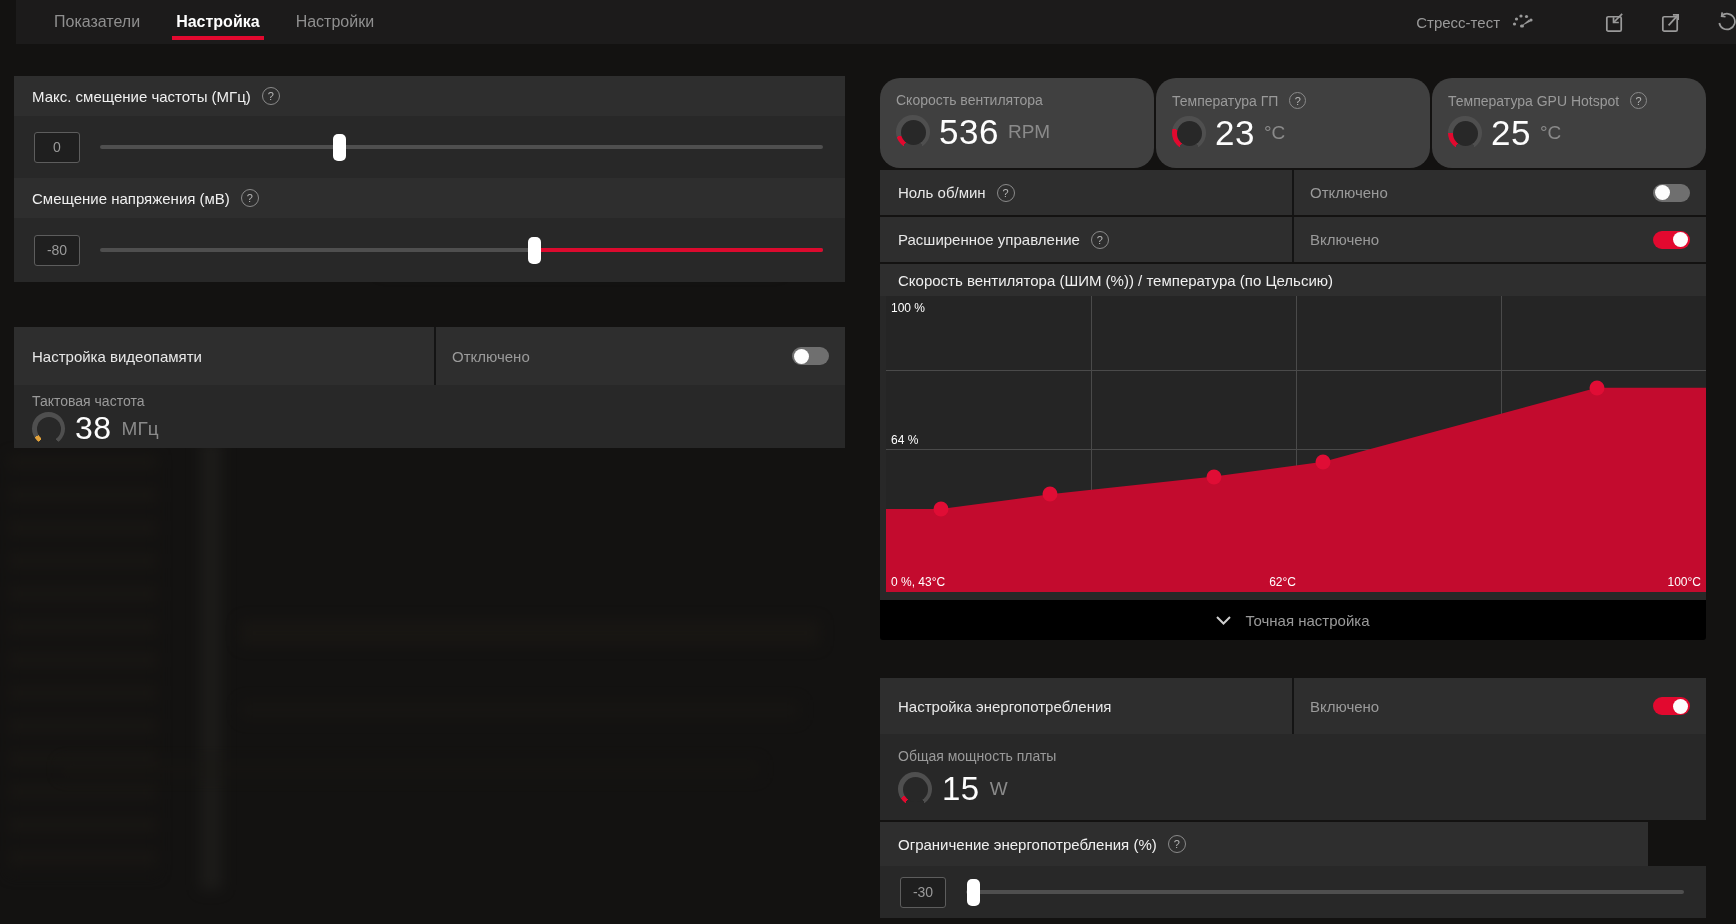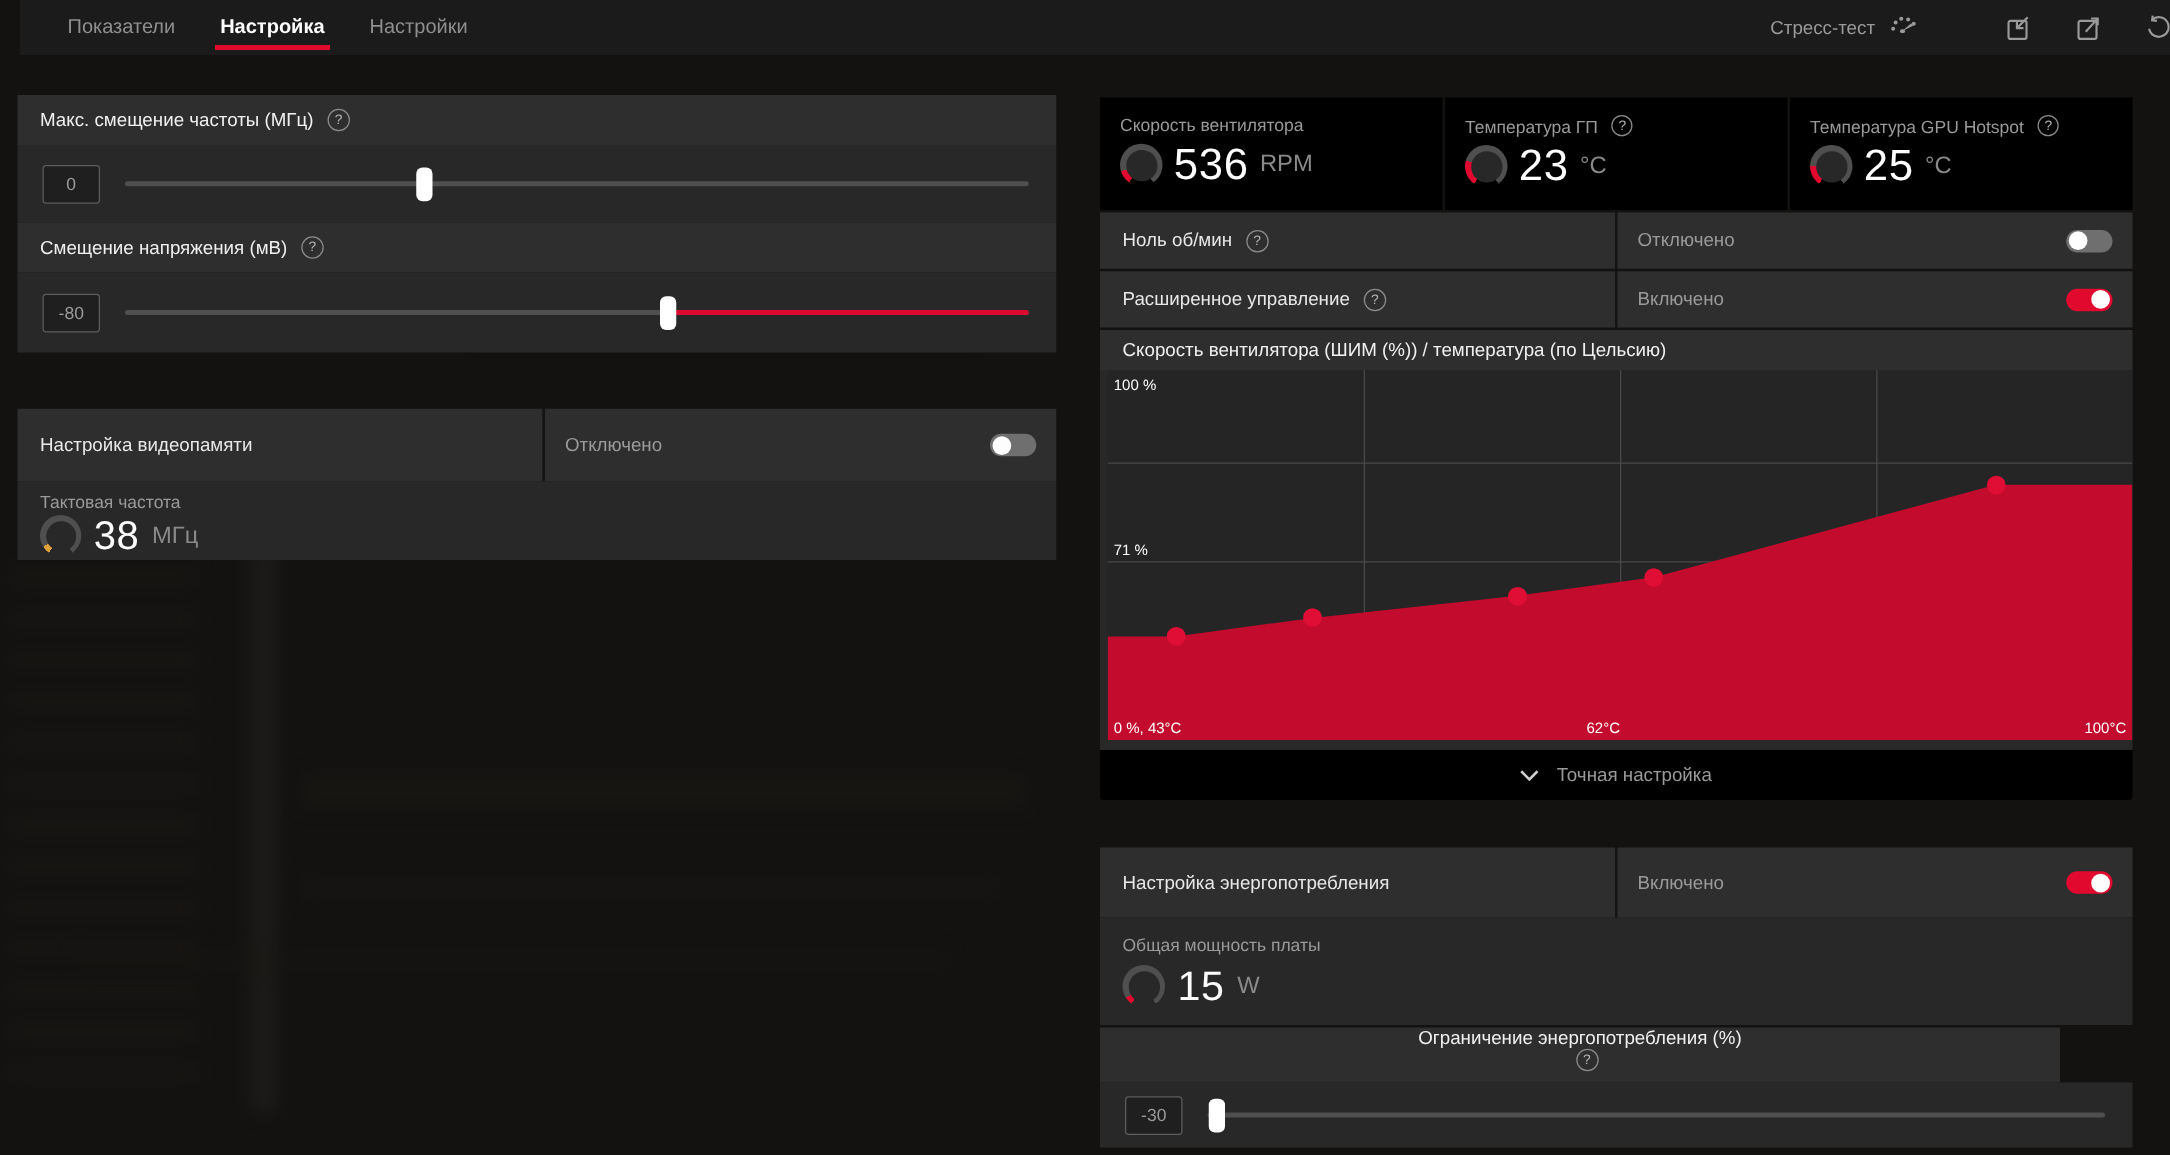--- a/index.html
+++ b/index.html
@@ -49,21 +49,21 @@
   .gauge { width:37px; height:37px; border-radius:50%; position:relative; flex:none; }
   .gauge::after { content:""; position:absolute; inset:4.5px; border-radius:50%; background:#282828; }
 
   .bigval { font-size:35px; color:#fdfdfd; letter-spacing:0.5px; }
   .unit { font-size:19px; color:#8a8a8a;text-align:right; }
 
   
   .abs { position:absolute; }
 
   
-  .stat-cell { background:#000000; padding:14px 16px 0 16px; }
+  .stat-cell { background:#404040; padding:14px 16px 0 16px;border-radius:20px; }
   .stat-label { font-size:14px; color:#9a9a9a; display:flex; align-items:center; }
   .stat-value { display:flex; align-items:center; gap:9px; margin-top:4px; }
   .stat-value .gauge { width:34px; height:34px; }
 
   .split-row { display:flex; height:100%; }
   .split-row .cell-l { width:412px; background:#2e2e2e; display:flex; align-items:center; padding:0 18px; font-size:15px; }
   .split-row .gap { width:2px; background:#141414; }
   .split-row .cell-r { flex:1; background:#2e2e2e; display:flex; align-items:center; padding:0 16px; font-size:15px; color:#9a9a9a;text-align:center; }
   .split-row .cell-r .sw { margin-left:auto; }
 
@@ -260,21 +260,21 @@
     <div class="gridline v" style="left:25%"></div>
     <div class="gridline v" style="left:50%"></div>
     <div class="gridline v" style="left:75%"></div>
     <div class="gridline h" style="top:25%"></div>
     <div class="gridline h" style="top:51.7%"></div>
     <div class="gridline h" style="top:75.7%"></div>
     <svg viewBox="0 0 820 296" preserveAspectRatio="none">
         <path d="M0,213.1 L54.7,213.1 L164.0,198.3 L328.0,180.6 L437.3,165.8 L710.7,91.8 L820,91.8 L820,296 L0,296 Z"></path>
       </svg>
     <div class="axis-label" style="left:5px;top:5px;">100 %</div>
-    <div class="axis-label" style="left:5px;top:calc(51.7% - 16px);">71 %</div>
+    <div class="axis-label" style="left:5px;top:calc(51.7% - 16px);">64 %</div>
     <div class="axis-label" style="left:5px;bottom:3px;">0 %, 43°C</div>
     <div class="axis-label" style="left:50%;bottom:3px;transform:translateX(-100%);">62°C</div>
     <div class="axis-label" style="right:5px;bottom:3px;">100°C</div>
   <div class="dot" style="left: 6.66667%; top: 72%;"></div>
       <div class="dot" style="left: 20%; top: 67%;"></div>
       <div class="dot" style="left: 40%; top: 61%;"></div>
       <div class="dot" style="left: 53.3333%; top: 56%;"></div>
       <div class="dot" style="left: 86.6667%; top: 31%;"></div>
     </div>
 </div>
@@ -301,21 +301,21 @@
   </div>
 </div>
 <div class="abs bdy" style="left:880px;top:734px;width:826px;height:86px;">
   <div class="power-label-row">Общая мощность платы</div>
   <div class="power-gauge-row">
     <div class="gauge" style="width: 34px; height: 34px; background: conic-gradient(from 215deg, rgb(226, 9, 47) 0deg, rgb(226, 9, 47) 22deg, rgb(79, 79, 79) 22deg, rgb(79, 79, 79) 290deg, transparent 290deg, transparent 360deg);"></div>
     <span class="bigval" style="font-size:33px">15</span>
     <span class="unit">W</span>
   </div>
 </div>
-<div class="abs hdr" style="left:880px;top:822px;width:768px;height:44px;flex-direction:column;">
+<div class="abs hdr" style="left:880px;top:822px;width:768px;height:44px;">
   <span>Ограничение энергопотребления (%)</span>
   <span class="qicon"></span>
 </div>
 <div class="abs bdy" style="left:880px;top:866px;width:826px;height:52px;">
   <div class="slider-row">
     <input class="numbox" readonly="" value="-30" style="">
     <div class="slider">
       <div class="track"></div>
 
       <div class="handle" style="left: 1%;"></div>

